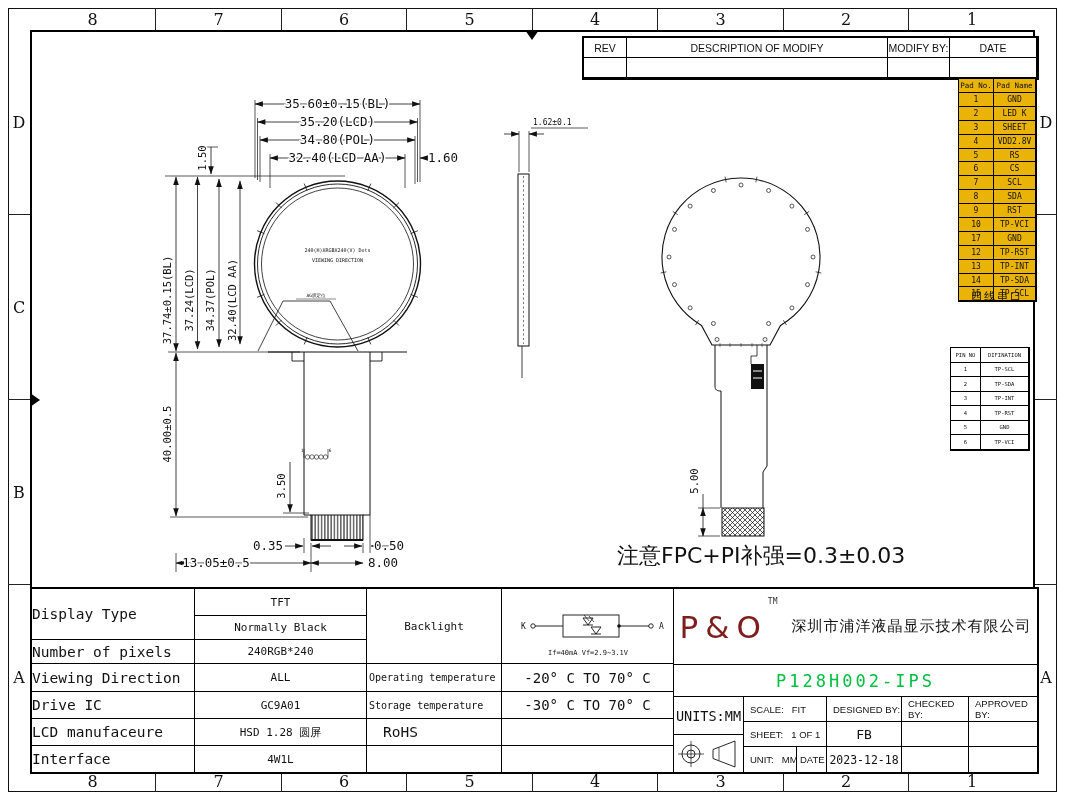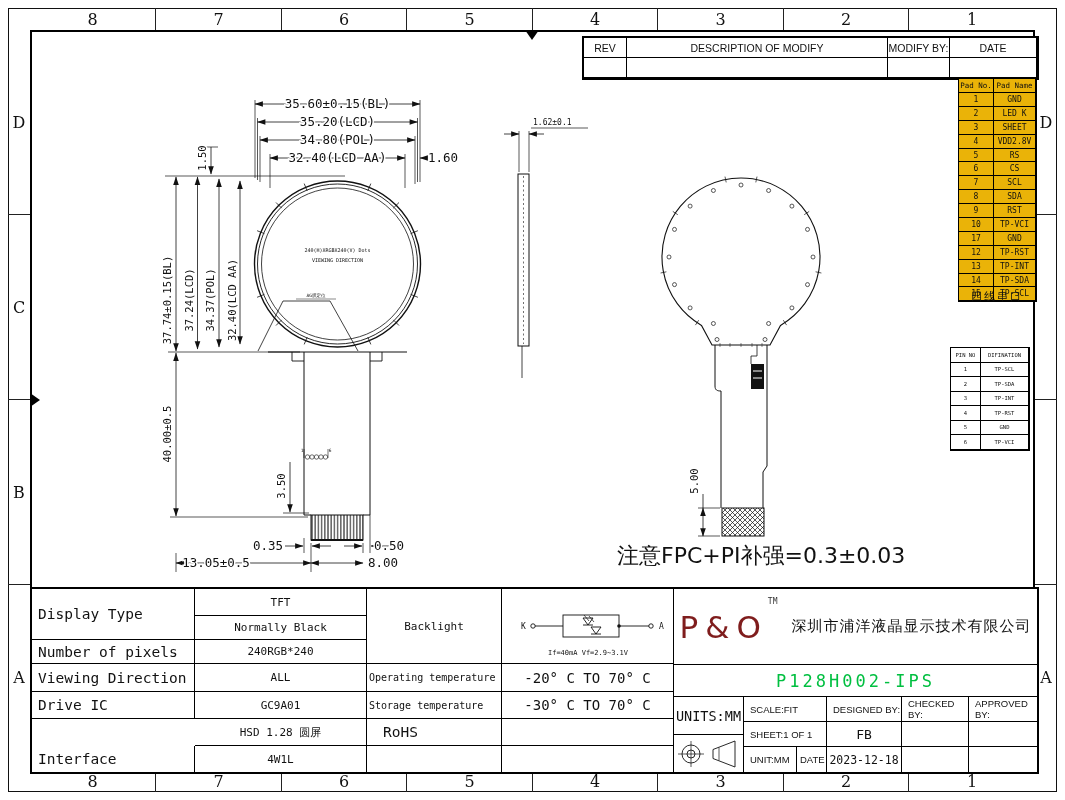--- a/index.html
+++ b/index.html
@@ -33,30 +33,30 @@
   
   .pin-table{left:950px;top:347px;display:grid;grid-template-columns:30px 48px;border:1px solid #000;background:#fff;}
   .pin-table div{border-right:1px solid #000;border-bottom:1px solid #000;display:flex;align-items:center;
                  justify-content:center;font-size:5.5px;height:13.5px;}
   
   .fpc-note{left:617px;top:541px;font-size:22px;font-family:"DejaVu Sans",sans-serif;white-space:nowrap;}
   
   .spec{left:30px;top:587px;width:1005px;height:183px;border:2px solid #000;box-sizing:content-box;background:#fff;}
   .cell{position:absolute;box-sizing:border-box;border-right:1px solid #000;border-bottom:1px solid #000;
         display:flex;align-items:center;overflow:hidden;}
-  .lbl{font-size:14.5px;padding-left:6px;}
+  .lbl{font-size:14.5px;}
   .val{justify-content:center;font-size:11px;}
   .small-lbl{font-size:10px;padding-left:2px;}
   .temp{justify-content:center;font-size:14px;}
   .logo-cell{justify-content:center;gap:14px;}
   .logo-po{font-family:"DejaVu Sans",sans-serif;font-size:31px;letter-spacing:7px;color:#7f1d1d;font-weight:400;}
   .logo-tm{font-size:8px;vertical-align:top;position:relative;top:-12px;letter-spacing:0;color:#333;}
   .company{font-family:"DejaVu Sans",sans-serif;font-size:15px;letter-spacing:1px;}
   .pn{justify-content:center;color:#00bf40;font-size:17px;letter-spacing:3px;}
-  .tb-s{font-family:"Liberation Sans",sans-serif;font-size:9.5px;padding-left:6px;}
+  .tb-s{font-family:"Liberation Sans",sans-serif;font-size:9.5px;padding-left:6px;gap:8px;}
   .units{justify-content:center;font-size:13.5px;}
   .fb{justify-content:center;font-size:13px;}
   .dateval{justify-content:center;font-size:11.5px;}
   
   svg text{fill:#111;}
   .dimt{font-family:"DejaVu Sans Mono",monospace;font-size:12.5px;paint-order:stroke;stroke:#fff;stroke-width:3px;}
   .dimv{font-family:"DejaVu Sans Mono",monospace;font-size:10.5px;paint-order:stroke;stroke:#fff;stroke-width:3px;}
   .dims{font-family:"DejaVu Sans Mono",monospace;font-size:8px;paint-order:stroke;stroke:#fff;stroke-width:2px;}
   .tiny{font-family:"DejaVu Sans Mono",monospace;font-size:5px;}
   .micro{font-family:"DejaVu Sans Mono",monospace;font-size:4.5px;}
@@ -311,20 +311,21 @@
   </svg>
 
   <div class="abs fpc-note">注意FPC+PI补强=0.3±0.03</div>
 
   <div class="abs spec">
 
     <div class="cell lbl" style="left:0;top:0;width:163px;height:51px">Display Type</div>
     <div class="cell lbl" style="left:0;top:51px;width:163px;height:24px">Number of pixels</div>
     <div class="cell lbl" style="left:0;top:75px;width:163px;height:28px">Viewing Direction</div>
     <div class="cell lbl" style="left:0;top:103px;width:163px;height:27px">Drive IC</div>
+    <div class="cell lbl" style="left:0;top:130px;width:163px;height:27px">LCD manufaceure</div>
     <div class="cell lbl" style="left:0;top:157px;width:163px;height:26px;border-bottom:none">Interface</div>
 
     <div class="cell val" style="left:163px;top:0;width:172px;height:27px">TFT</div>
     <div class="cell val" style="left:163px;top:27px;width:172px;height:24px">Normally Black</div>
     <div class="cell val" style="left:163px;top:51px;width:172px;height:24px">240RGB*240</div>
     <div class="cell val" style="left:163px;top:75px;width:172px;height:28px">ALL</div>
     <div class="cell val" style="left:163px;top:103px;width:172px;height:27px">GC9A01</div>
     <div class="cell val" style="left:163px;top:130px;width:172px;height:27px">HSD 1.28 圆屏</div>
     <div class="cell val" style="left:163px;top:157px;width:172px;height:26px;border-bottom:none">4W1L</div>
 

